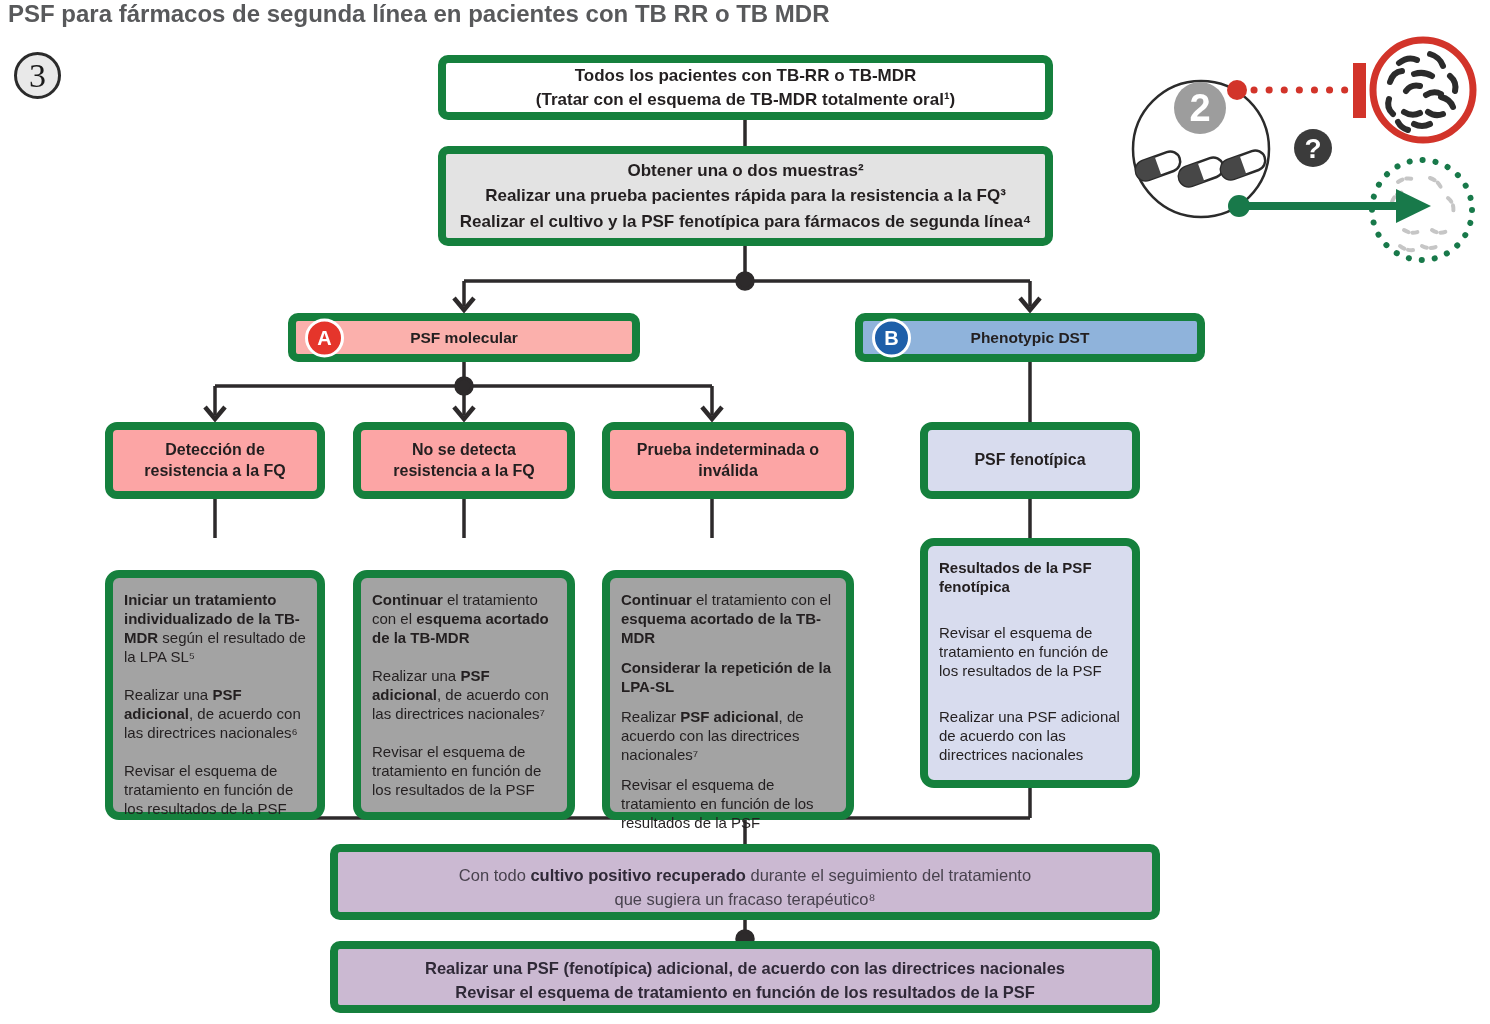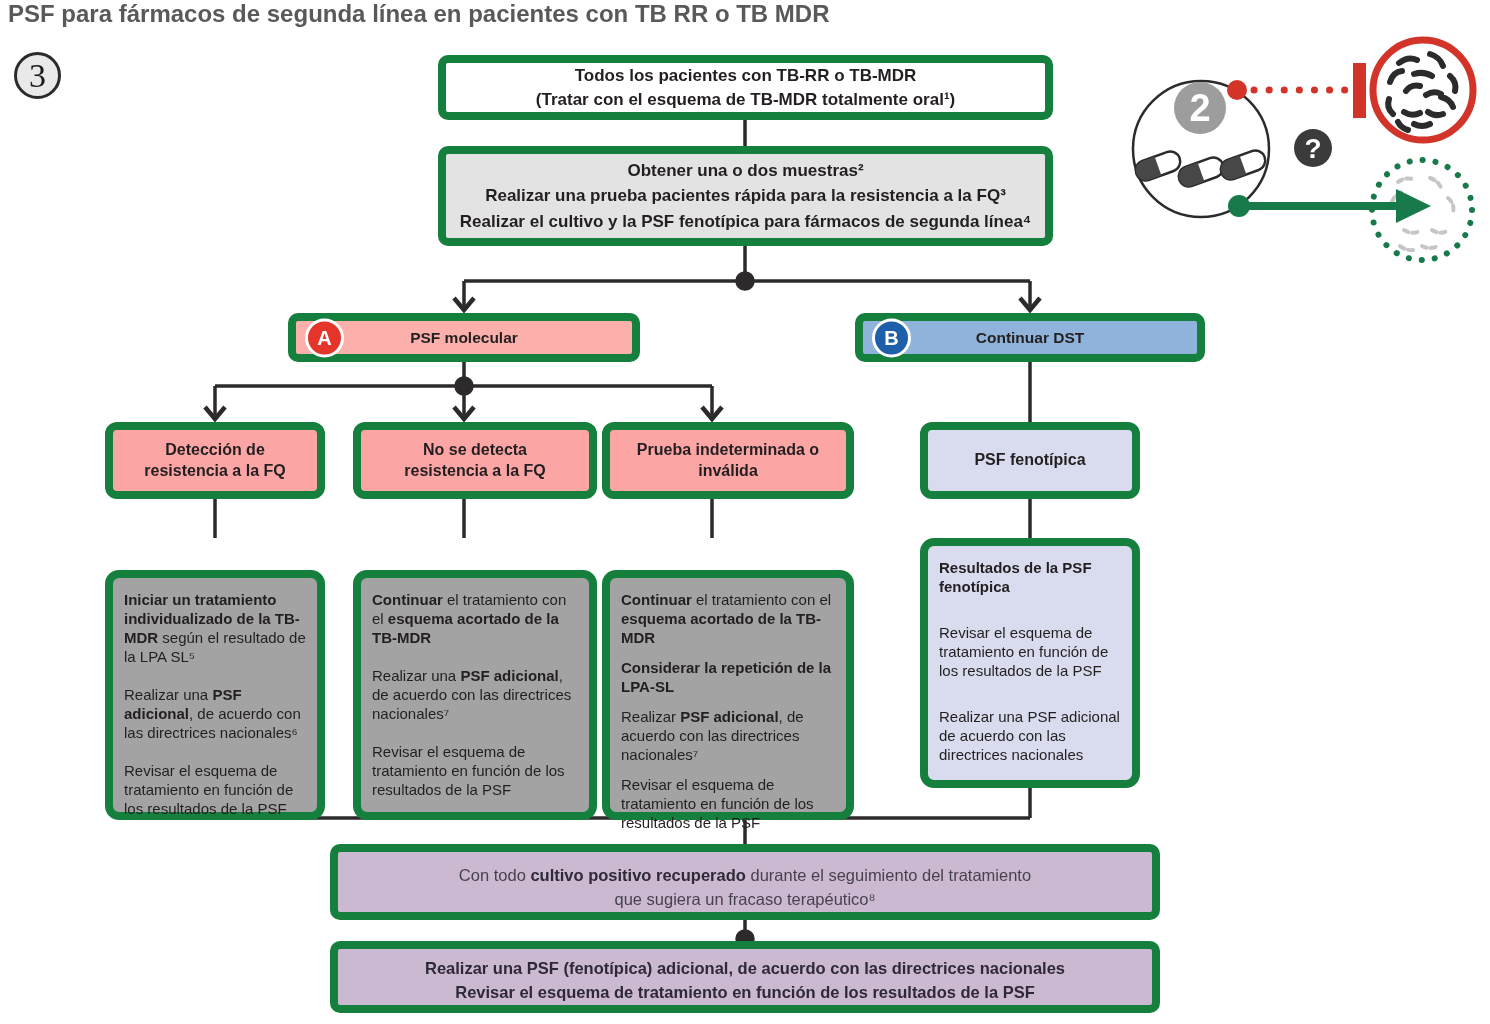--- a/index.html
+++ b/index.html
@@ -22,21 +22,21 @@
   .badge{position:absolute;left:9px;top:50%;transform:translateY(-50%);width:33px;height:33px;border-radius:50%;
          border:3px solid #fff;display:flex;align-items:center;justify-content:center;
          color:#fff;font-weight:bold;font-size:20px;box-sizing:content-box;}
   .badge-a{background:#e5352b;}
   .badge-b{background:#1e5fa9;}
   .hdr{top:422px;height:77px;border-radius:12px;font-weight:bold;font-size:16px;line-height:1.3;padding:0 22px;}
   .pink{background:#fca5a5;}
   .pinklight{background:#a3a3a3;margin-top:32px;}
   .lav{background:#d8dcee;}
   .c1{left:105px;width:220px;}
-  .c2{left:353px;width:244px;}
+  .c2{left:353px;width:222px;}
   .c3{left:602px;width:252px;}
   .c4{left:920px;width:220px;}
   .det{top:538px;height:250px;border-radius:14px;font-size:15px;line-height:1.27;padding:12px 11px;text-align:left;}
   .det p{margin:0 0 19px 0;}
   .det p:last-child{margin-bottom:0;}
   .det3 p{margin:0 0 11px 0;}
   .det4 p{margin:0 0 27px 0;}
   .b{font-weight:bold;}
   .purple{left:330px;width:830px;background:#cbb9d2;border-radius:10px;font-size:16.5px;line-height:1.45;justify-content:flex-end;}
   .purple1{top:844px;height:76px;color:#48424e;}
@@ -144,21 +144,21 @@
     <div class="badge badge-a">
       <span>A</span>
     </div>
     <div>PSF molecular</div>
   </div>
 
   <div class="box branch branch-b ccol">
     <div class="badge badge-b">
       <span>B</span>
     </div>
-    <div>Continuar DST</div>
+    <div>Phenotypic DST</div>
   </div>
 
   <div class="box hdr pink c1 ccol">
     <div>Detección de resistencia a la FQ</div>
   </div>
   <div class="box hdr pink c2 ccol">
     <div>No se detecta resistencia a la FQ</div>
   </div>
   <div class="box hdr pink c3 ccol">
     <div>Prueba indeterminada o inválida</div>

